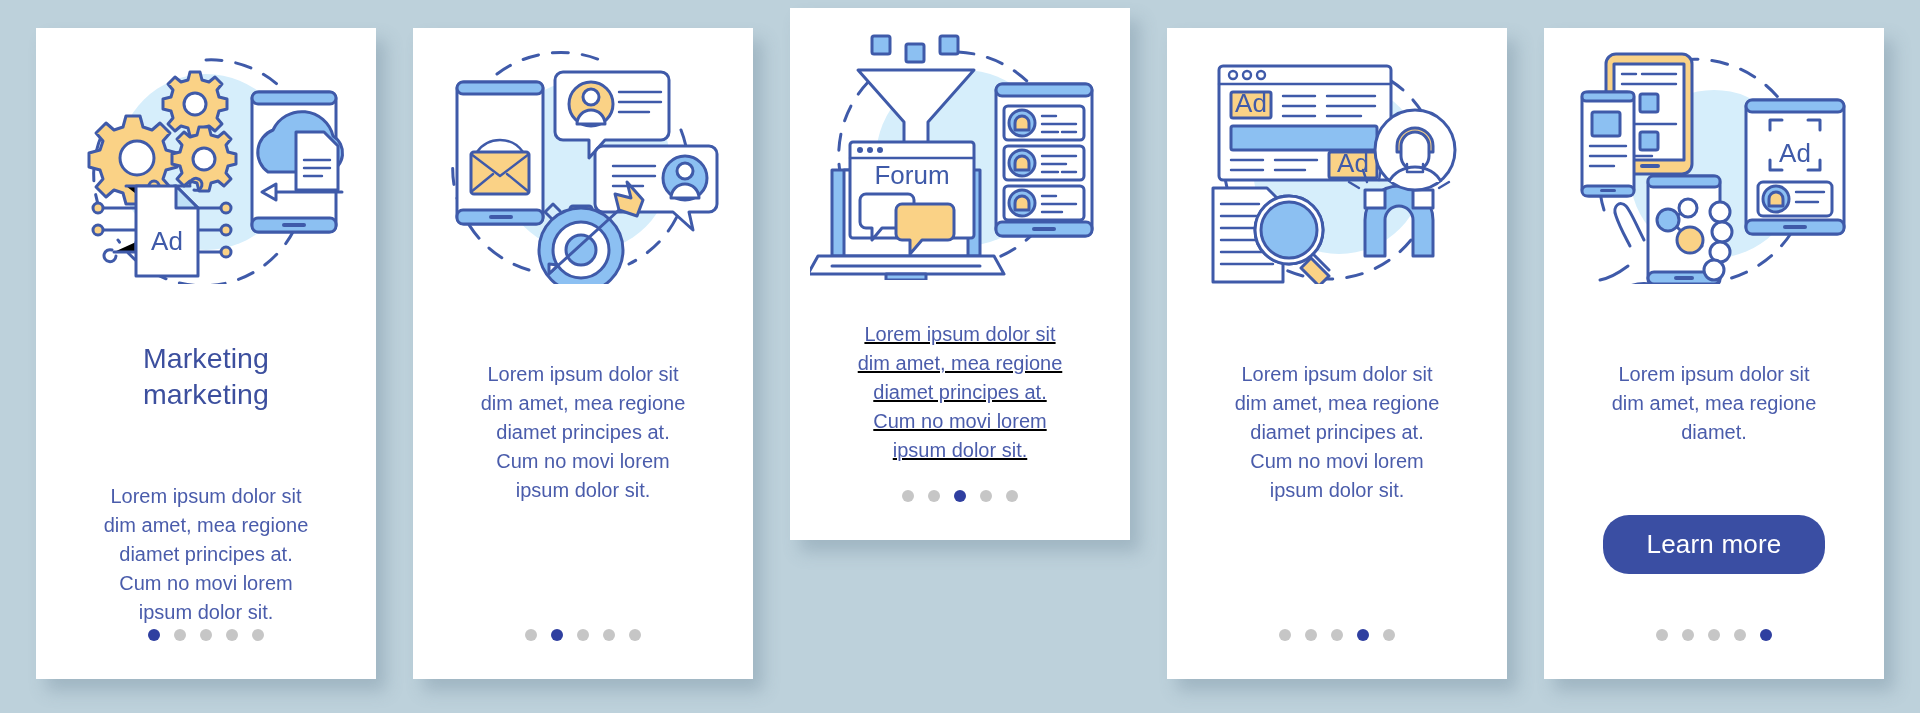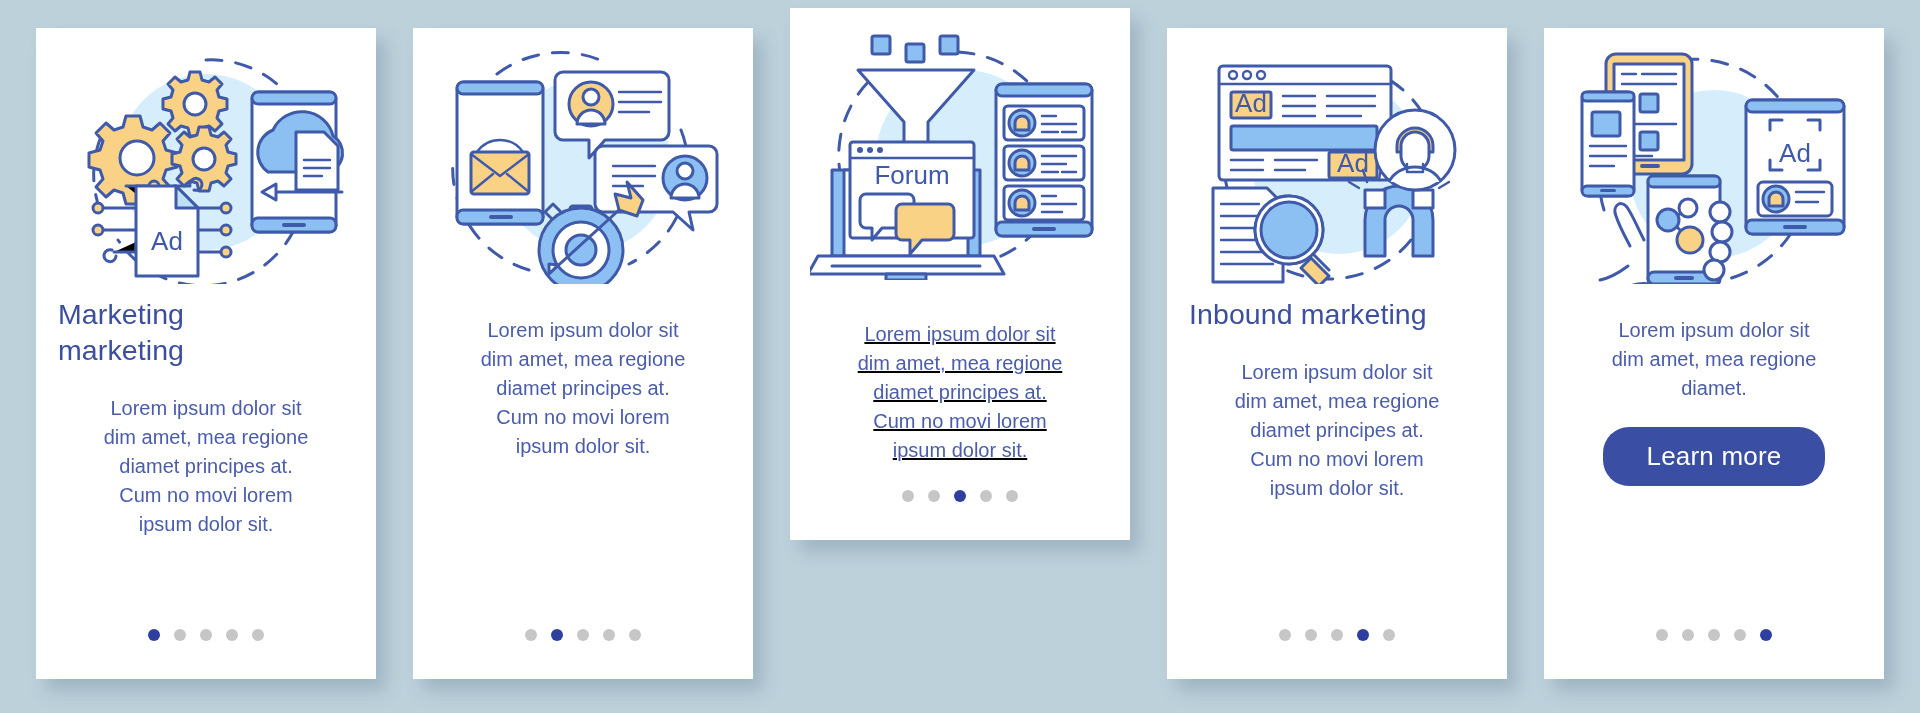--- a/index.html
+++ b/index.html
@@ -23,37 +23,38 @@
     position:relative;
     background:#ffffff;
     width:340px;
     box-sizing:border-box;
     display:flex;
     flex-direction:column;
     align-items:center;
     box-shadow:10px 12px 16px rgba(92,120,140,.30);
     overflow:hidden;
   }
-  .card.normal{ margin-top:28px; height:651px; }
+  .card.normal{ margin-top:28px; height:651px;gap:44px; }
   .card.featured{ margin-top:8px; height:532px;text-decoration:underline; }
 
   .art{
     width:340px;
     height:262px;
     position:relative;
     flex:0 0 auto;
   }
   .card.featured .art{height:282px;}
   .art svg{position:absolute;left:50%;top:50%;transform:translate(-50%,-50%);}
 
   .title{
     color:#3c4f9e;
     font-size:28.5px;
     line-height:36px;
     font-weight:400;
+    text-align:center;
     letter-spacing:.1px;
     padding:0 22px;
     margin:0;
     box-sizing:border-box;
     width:100%;
   }
   .card.normal .title{margin-top:6px;}
   .card.featured .title{margin-top:10px;}
 
   .body{
@@ -326,21 +327,20 @@
         <path class="st2" d="M180 148 l-4-12M192 146 l2-12M172 154 l-10-6"></path>
         <path class="st2" d="M244 148 l4-12M232 146 l-2-12M252 154 l10-6"></path>
 
         <circle class="wf" cx="228" cy="116" r="40"></circle>
         <path class="yf" d="M210 112 a18 18 0 0 1 36 0 v6 h-36z"></path>
         <path class="wf" d="M214 112 a14 14 0 0 1 28 0 v10 a14 14 0 0 1-28 0z"></path>
         <path class="wf" d="M202 148 a28 24 0 0 1 52 0"></path>
         <path class="st2" d="M220 130 v8 h16 v-8"></path>
       </svg>
     </div>
-    <h2 class="title">Inbound marketing</h2>
     <p class="body">Lorem ipsum dolor sit dim amet, mea regione diamet principes at. Cum no movi lorem ipsum dolor sit.</p>
     <div class="dots">
       <span class="dot"></span>
       <span class="dot"></span>
       <span class="dot"></span>
       <span class="dot active"></span>
       <span class="dot"></span>
     </div>
   </div>
 

